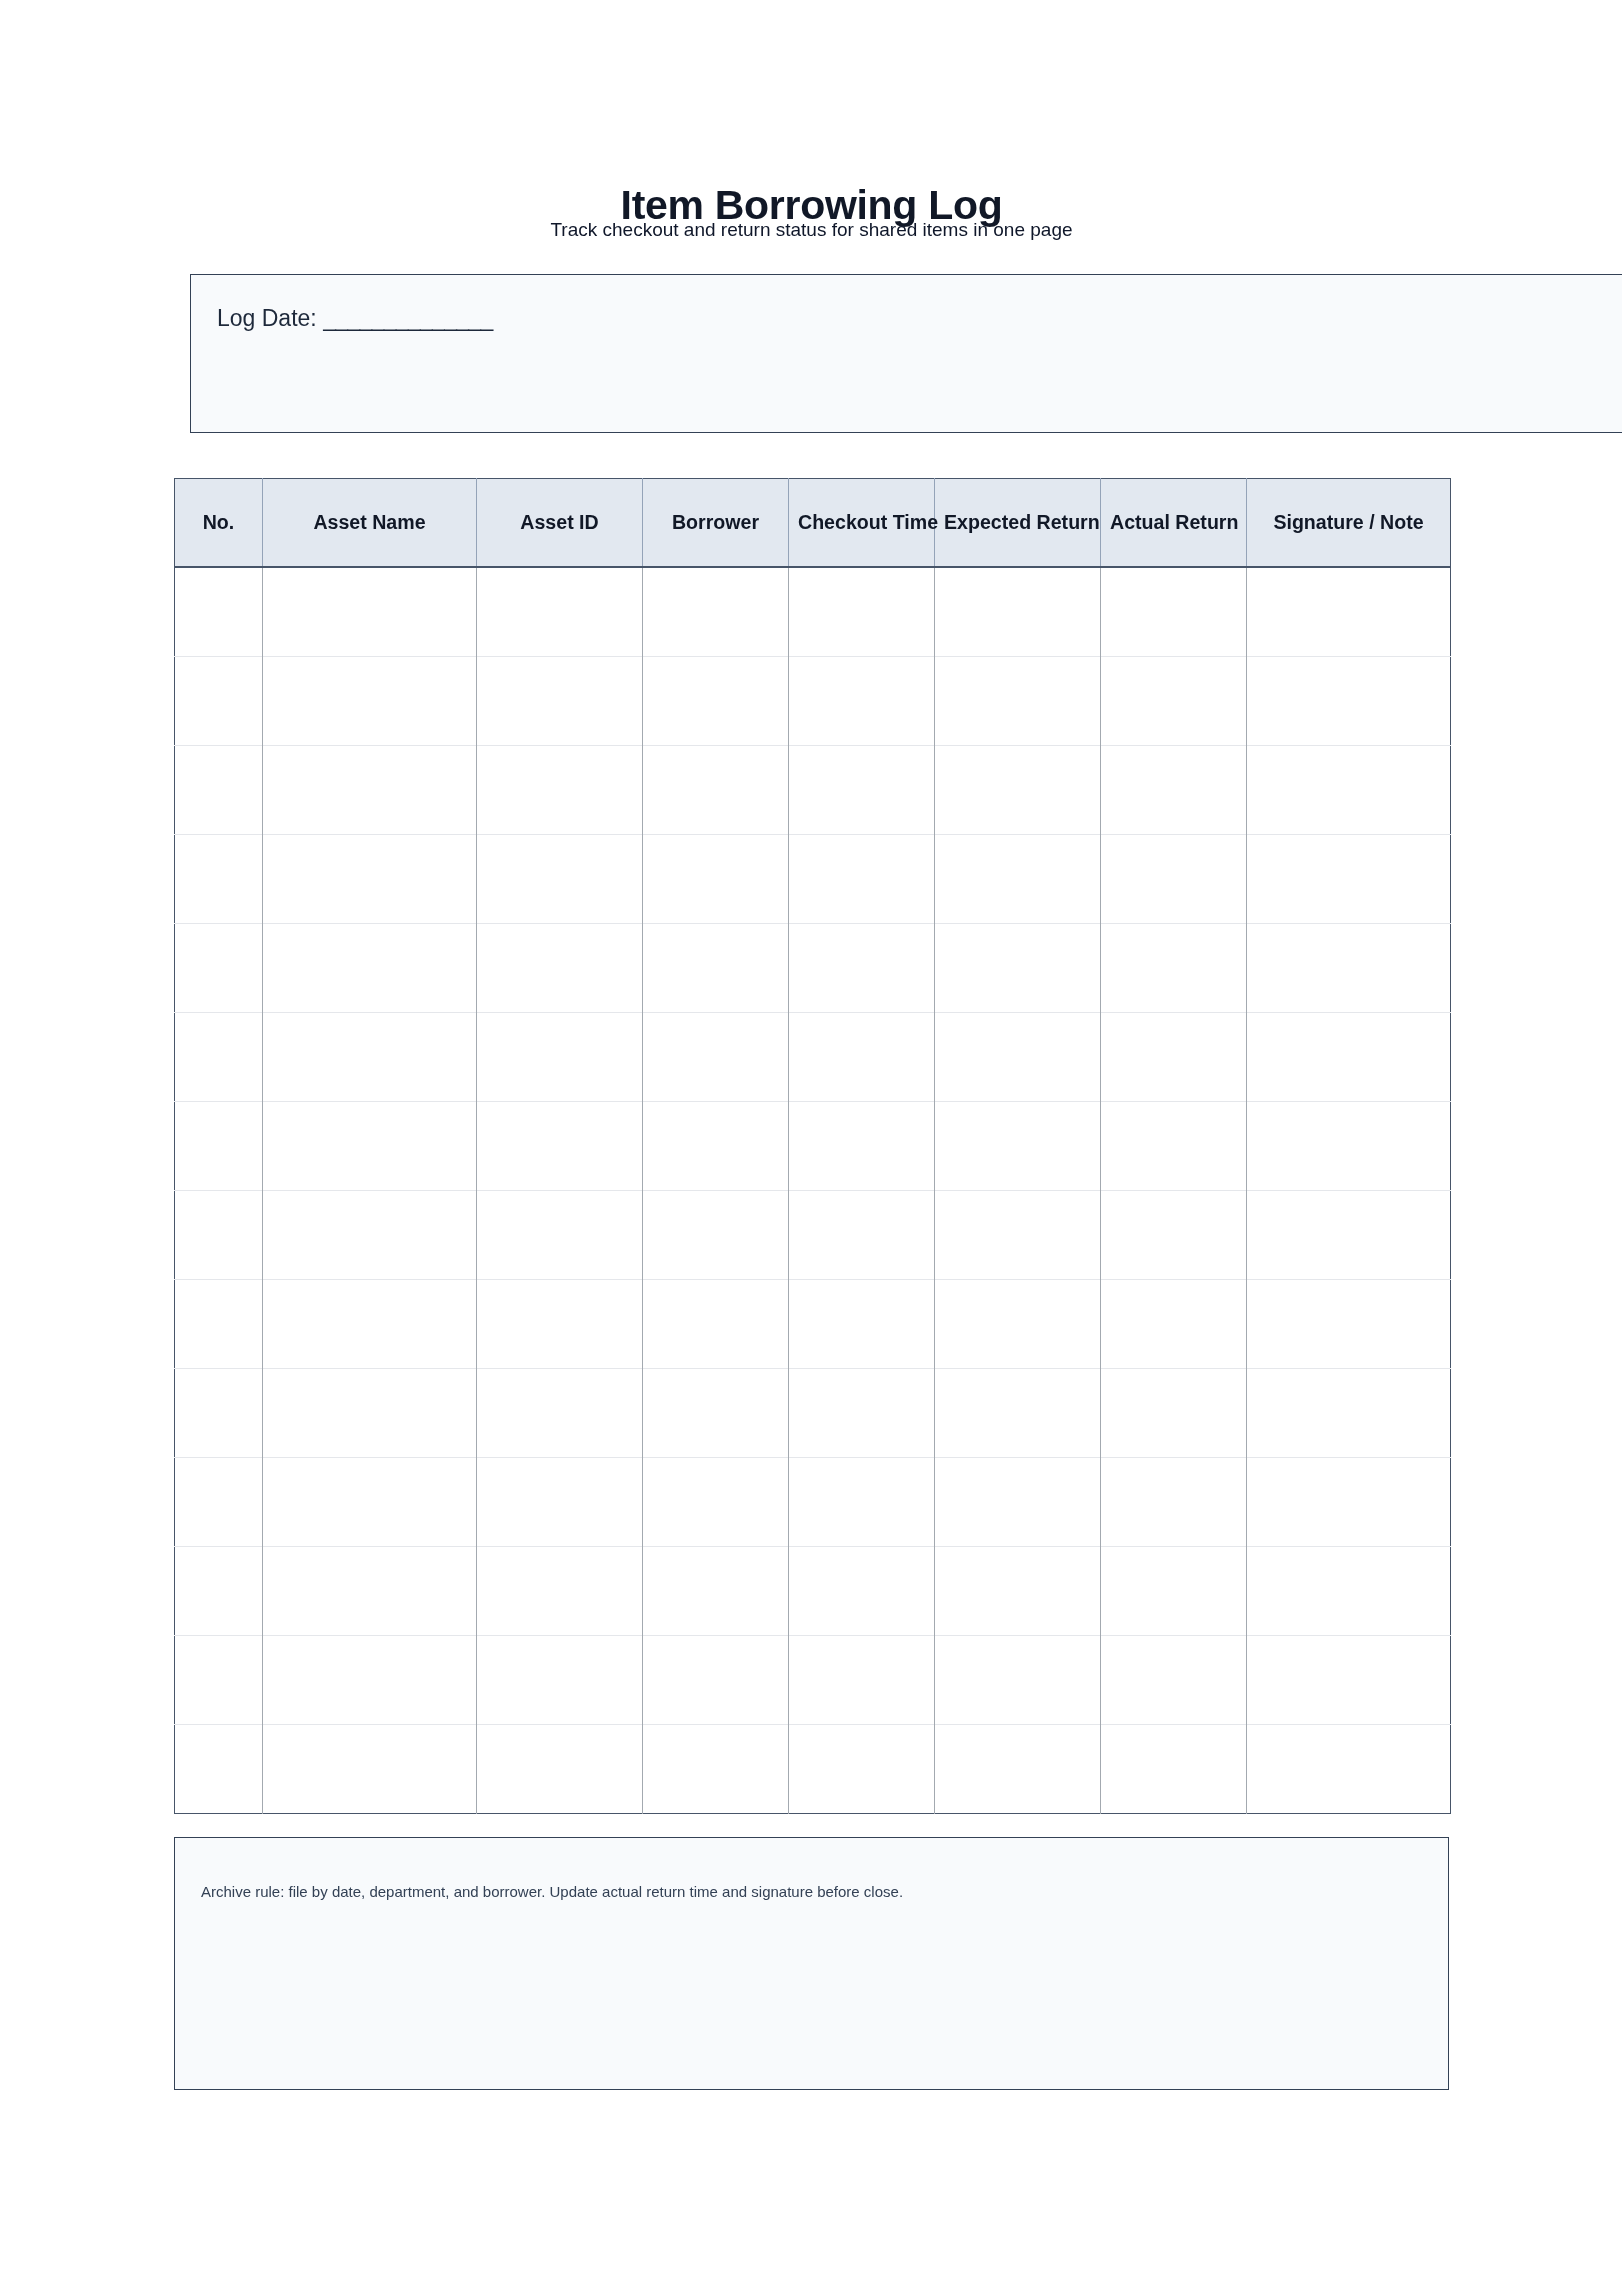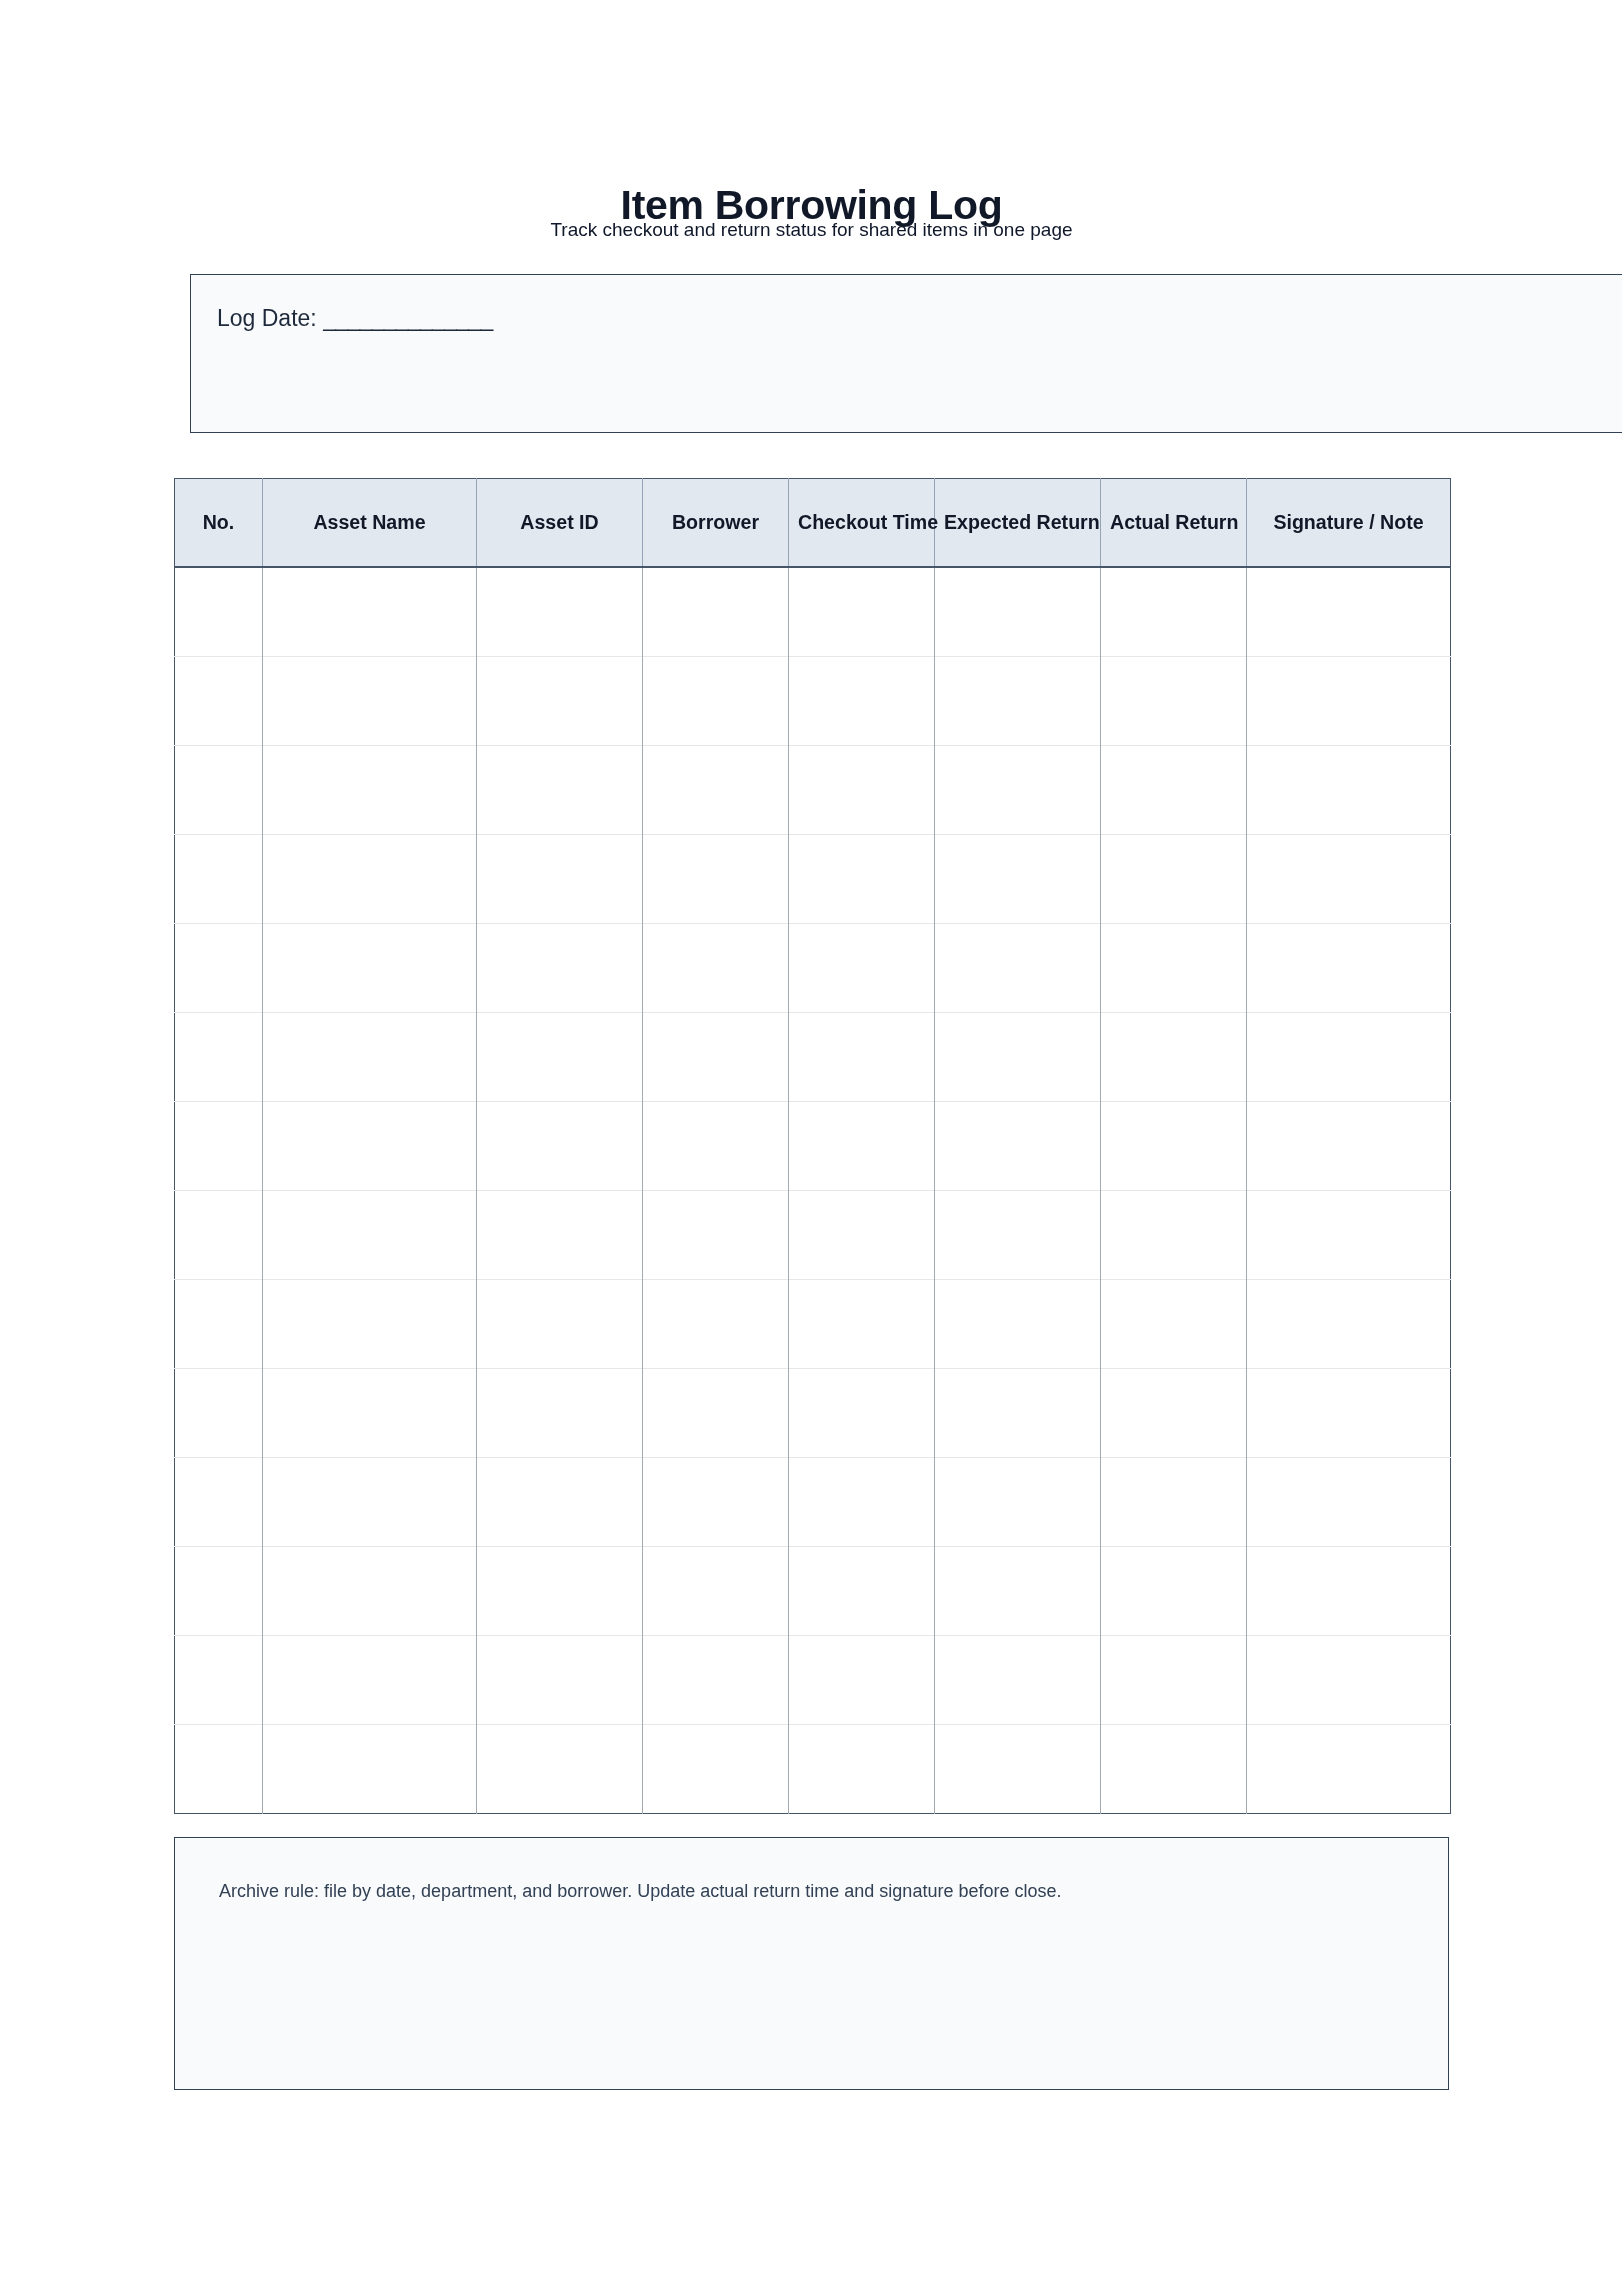--- a/index.html
+++ b/index.html
@@ -41,21 +41,21 @@
   table.log td {
     height: 88px; padding: 0;
     border-left: 1.3px solid #a3a9b0; border-top: 0.7px solid #e5e7eb;
   }
   table.log tbody tr:first-child td { border-top: none; }
   .notes-box {
     position: absolute; left: 174px; top: 1837px; width: 1275px; height: 253px;
     box-sizing: border-box; border: 1.3px solid #334155; background: #f8fafc;
     padding: 39px 26px 0 26px;
   }
-  .notes-text { font-size: 18px; line-height: 29px; color: #334155; margin-left: 18px; }
+  .notes-text { font-size: 15px; line-height: 29px; color: #334155; }
 </style>
 </head>
 <body>
 
 <h1 class="title">Item Borrowing Log</h1>
 <div class="subtitle">Track checkout and return status for shared items in one page</div>
 
 <section class="meta-box">
   <div class="meta-field">
     <span>Log Date:</span><span class="blank">______________</span>

